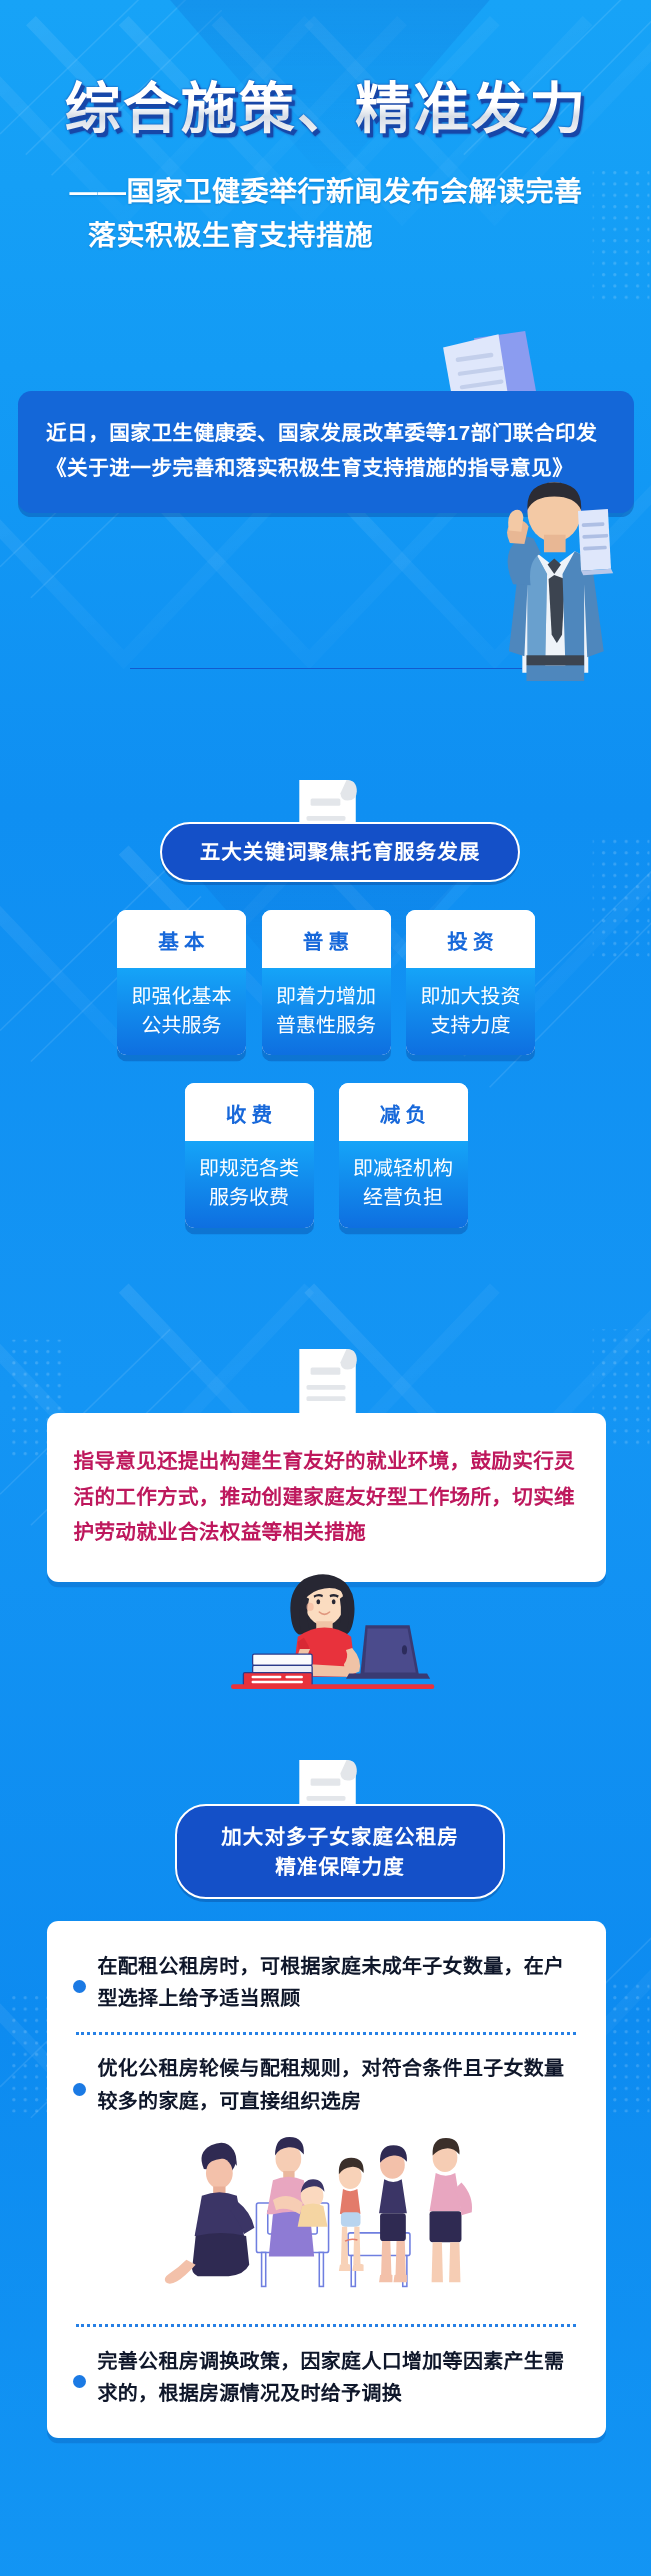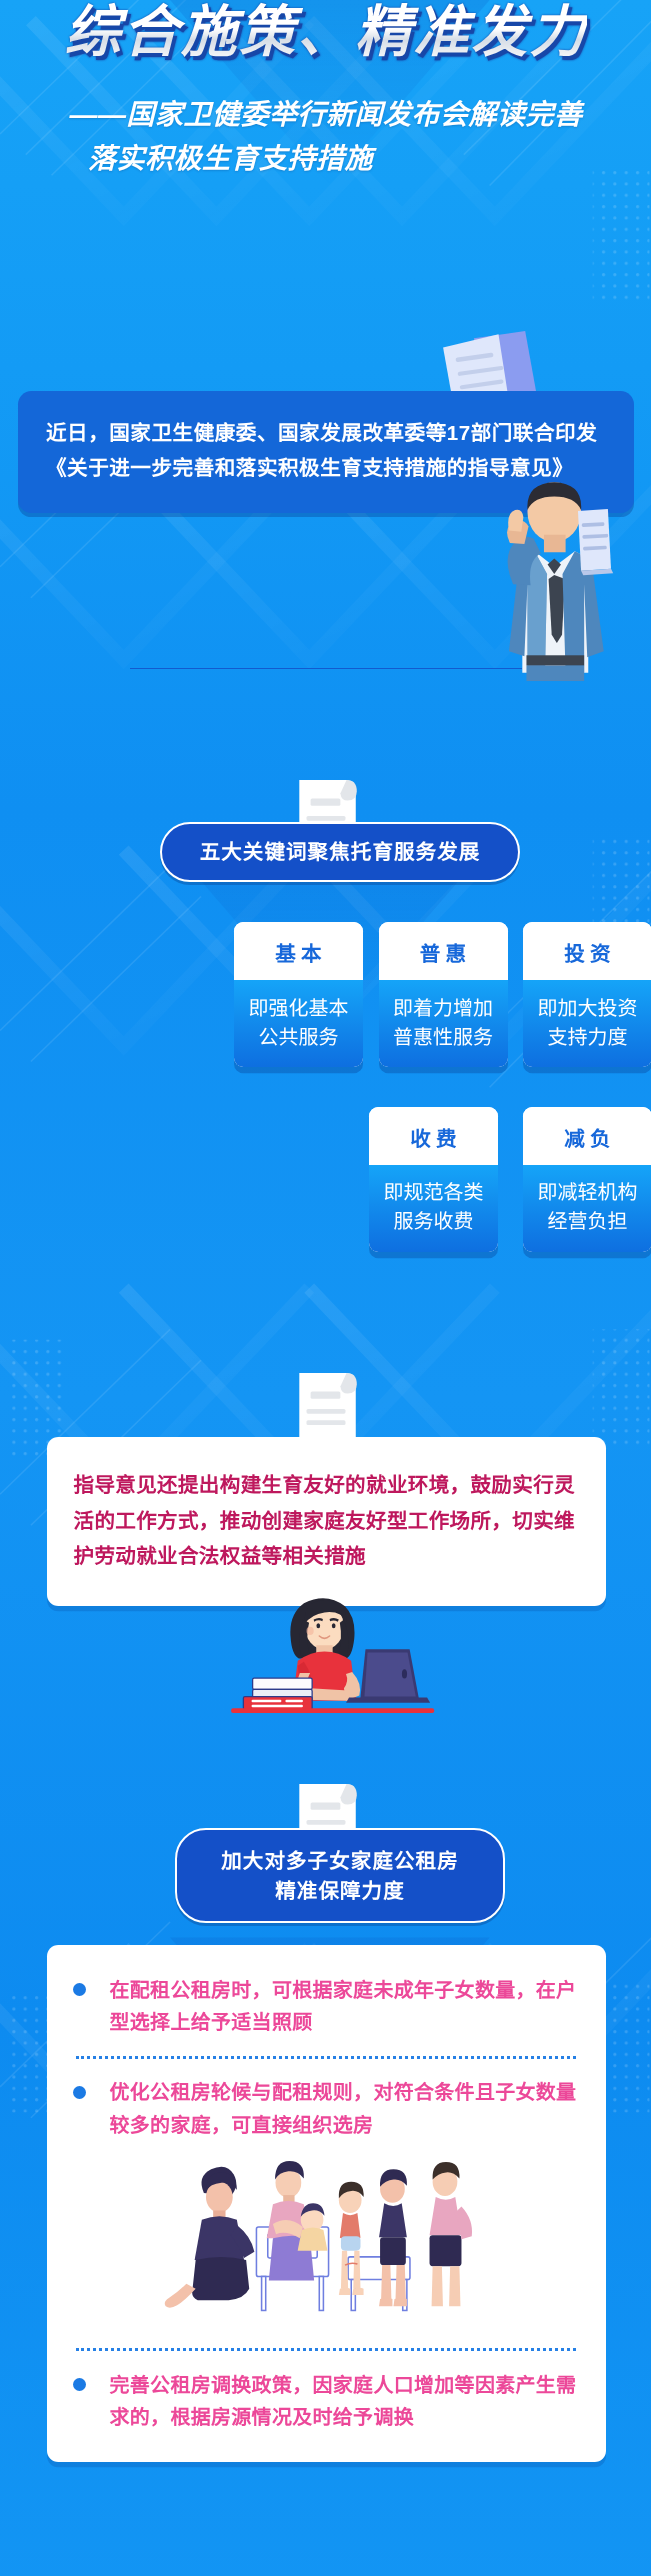--- a/index.html
+++ b/index.html
@@ -22,22 +22,22 @@
 
   
   .bg-layer { position:absolute; left:0; top:0; width:100%; height:100%; pointer-events:none; }
   .bg-chevrons { opacity:.55; }
   .bg-dots { opacity:.30; }
 
   
   .hero {
     position:relative;
     height:361px;
+    padding-top:77px;
     text-align:center;
-    font-style:italic;
   }
   .hero-title {
     font-size:56px;
     font-weight:bold;
     letter-spacing:2.1px;
     line-height:1.15;
     color:#ffffff;
     background:linear-gradient(180deg,#ffffff 0%,#ffffff 45%,#d6dde6 62%,#ffffff 100%);
     -webkit-background-clip:text;
     background-clip:text;
@@ -90,23 +90,23 @@
     letter-spacing:1px;
     line-height:1.45;
     padding:13.4px 38px;
     box-shadow:0 3.1px 0 rgba(7,45,120,.30);
   }
   .pill.two-line { padding:15.5px 44px; }
 
   
   .cards-row {
     display:flex;
-    justify-content:flex-end;
+    justify-content:center;
     gap:15.5px;
-    margin-top:40px;
+    margin-top:28px;
     position:relative;
     z-index:3;
   }
   .kcard {
     width:129px;
     border-radius:9.3px;
     overflow:hidden;
     box-shadow:0 6.2px 0 rgba(7,56,140,.32);
     background:#ffffff;
   }
@@ -146,23 +146,23 @@
   .panel.plain { padding:30px 27px 32px; }
   .panel-text {
     color:#be185d;
     font-size:20.6px;
     font-weight:bold;
     line-height:1.72;
     letter-spacing:0.3px;
   }
   .bullet-item {
     display:flex;
-    align-items:flex-start;
-    gap:24px;
-    color:#ec4899;
+    align-items:center;
+    gap:12px;
+    color:#0f172a;
     font-size:20px;
     font-weight:bold;
     line-height:1.62;
     letter-spacing:0.3px;
   }
   .dot {
     flex:0 0 auto;
     width:13px; height:13px;
     border-radius:50%;
     background:#1b7ae4;

